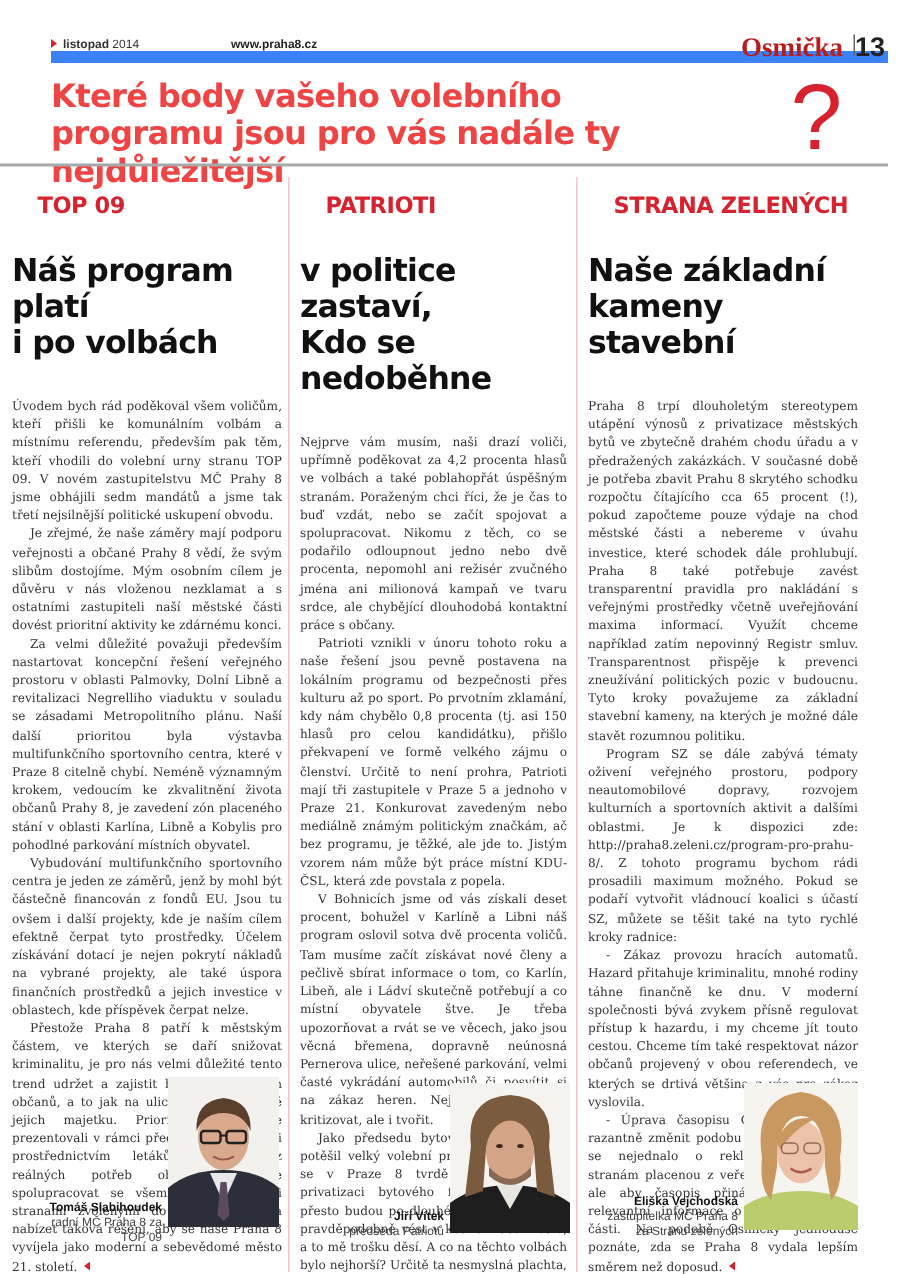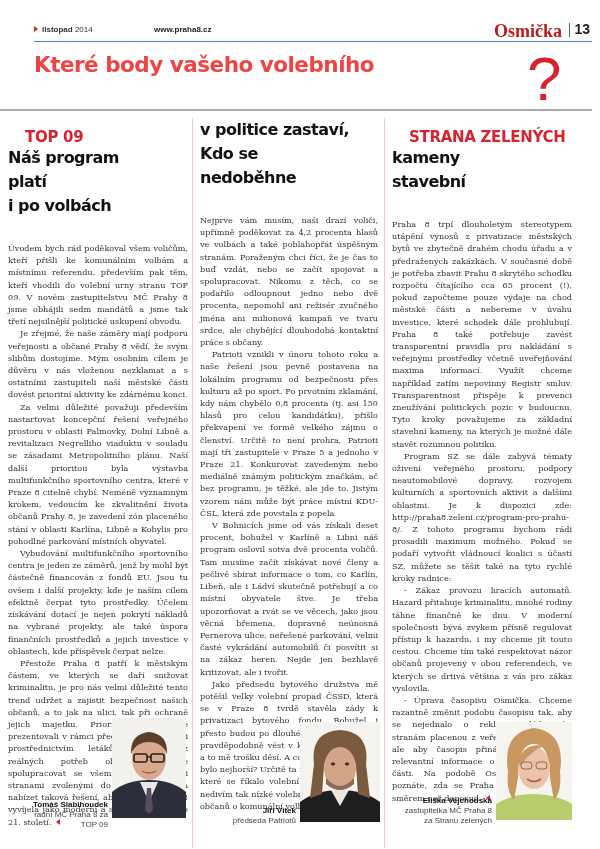--- a/index.html
+++ b/index.html
@@ -1,40 +1,40 @@
 <!DOCTYPE html>
 <html><head>
 <meta charset="utf-8">
 <style>
   * { box-sizing: border-box; margin: 0; padding: 0; }
   html, body { width: 600px; height: 849px; background: #ffffff; overflow: hidden; }
   body { position: relative; font-family: "DejaVu Serif", serif; color: #222; }
 
-  .topbar { position: absolute; top: 22px; left: 34px; width: 558px; height: 20px; border-bottom: 1px solid #3b82f6; }
+  .topbar { position: absolute; top: 22px; left: 34px; width: 558px; height: 20px; border-bottom: 8px solid #3b82f6; }
   .topbar .issue { position: absolute; left: 0; top: 3px; font-family: "Liberation Sans", sans-serif; font-size: 8px; color: #333; }
   .topbar .issue b { font-weight: bold; }
   .topbar .tri { display: inline-block; width: 0; height: 0; border-left: 4px solid #d6232f; border-top: 3px solid transparent; border-bottom: 3px solid transparent; margin-right: 4px; vertical-align: 0; }
   .topbar .web { position: absolute; left: 120px; top: 3px; font-family: "Liberation Sans", sans-serif; font-size: 8px; font-weight: bold; color: #222; }
   .topbar .mag { position: absolute; right: 104px; top: 1px; font-family: "Liberation Sans", sans-serif; font-size: 11px; letter-spacing: 0.3px; color: #333; }
   .topbar .brand { position: absolute; right: 30px; top: -1px; font-family: Liberation Serif, serif; font-size: 18px; font-weight: bold; color: #b91c1c; }
   .topbar .sep { position: absolute; right: 22px; top: 1px; width: 1px; height: 14px; background: #666; }
-  .topbar .page { position: absolute; right: 2px; top: -1px; font-family: "Liberation Sans", sans-serif; font-size: 14px; font-weight: bold; color: #222; }
+  .topbar .page { position: absolute; right: 2px; top: -1px; font-family: "Liberation Sans", sans-serif; font-size: 18px; font-weight: bold; color: #222; }
 
   .headline { position: absolute; top: 52px; left: 34px; width: 520px; font-family: "DejaVu Sans", sans-serif; font-weight: bold; font-size: 21.5px; line-height: 25px; color: #ef4444; letter-spacing: -0.5px; }
   .qmark { position: absolute; top: 48px; left: 527px; font-family: "Liberation Sans", sans-serif; font-size: 62px; line-height: 62px; color: #d6232f; font-weight: normal; }
   .rule { position: absolute; top: 109px; left: 0; width: 592px; height: 2px; background: #a8a8a8; }
 
   .col { position: absolute; top: 118px; }
   .col1 { left: 8px; width: 180px; }
   .col2 { left: 200px; width: 178px; }
   .col3 { left: 392px; width: 180px; }
   .vline { position: absolute; top: 118px; width: 1px; height: 730px; background: #f2c7c9; }
 
   .party { font-family: "DejaVu Sans", sans-serif; font-weight: bold; font-size: 15px; color: #d6232f; letter-spacing: -0.3px; line-height: 18px; margin-top: 10px; margin-left: 17px; }
-  .title { font-family: "DejaVu Sans", sans-serif; font-weight: bold; font-size: 16px; line-height: 24px; color: #111; margin-top: 0; letter-spacing: -0.5px; }
+  .title { font-family: "DejaVu Sans", sans-serif; font-weight: bold; font-size: 21px; line-height: 24px; color: #111; margin-top: 22px; letter-spacing: -0.5px; }
   .body { margin-top: 24px; font-size: 8.1px; line-height: 12.2px; color: #333; text-align: justify; hyphens: manual; }
   .body p { text-indent: 12px; }
   .body p.first { text-indent: 0; }
   .endmark { display: inline-block; width: 0; height: 0; border-right: 4px solid #d6232f; border-top: 3px solid transparent; border-bottom: 3px solid transparent; margin-left: 4px; }
 
   .photo { position: absolute; overflow: hidden; }
   .photo svg { display: block; }
   .caption { position: absolute; text-align: right; font-family: "Liberation Sans", sans-serif; font-size: 8px; line-height: 10px; color: #444; }
   .caption .name { font-weight: bold; color: #111; }
 </style>
@@ -44,20 +44,21 @@
 <div class="topbar">
   <span class="issue"><span class="tri"></span><b>listopad</b> <span>2014</span></span>
   <span class="web">www.praha8.cz</span>
   <span class="brand">Osmička</span>
   <span class="sep"></span>
   <span class="page">13</span>
 </div>
 
 <div class="headline">
   <div>Které body vašeho volebního</div>
+  <div>programu jsou pro vás nadále ty nejdůležitější</div>
 </div>
 <div class="qmark">?</div>
 <div class="rule"></div>
 
 <div class="vline" style="left:192px"></div>
 <div class="vline" style="left:384px"></div>
 
 <div class="col col1">
   <div class="party">TOP 09</div>
   <div class="title">
@@ -86,20 +87,21 @@
     <line x1="35" y1="39" x2="39" y2="39" stroke="#222" stroke-width="1.4"></line>
     <path d="M30 53 Q37 57 44 53" stroke="#9b5e50" stroke-width="1.4" fill="none"></path>
   </svg>
 </div>
 <div class="caption" style="left:20px; top:800px; width:88px;text-align:right;">
   <div class="name">Tomáš Slabihoudek</div>
   <div>radní MČ Praha 8 za TOP 09</div>
 </div>
 
 <div class="col col2">
+  <div class="party">PATRIOTI</div>
   <div class="title">
     <div>v politice zastaví,</div>
     <div>Kdo se</div>
     <div>nedoběhne</div>
   </div>
   <div class="body">
     <p class="first">Nejprve vám musím, naši drazí voliči, upřímně poděkovat za 4,2 procenta hlasů ve volbách a také poblahopřát úspěšným stranám. Poraženým chci říci, že je čas to buď vzdát, nebo se začít spojovat a spolupracovat. Nikomu z těch, co se podařilo odloupnout jedno nebo dvě procenta, nepomohl ani režisér zvučného jména ani milionová kampaň ve tvaru srdce, ale chybějící dlouhodobá kontaktní práce s občany.</p>
     <p>Patrioti vznikli v únoru tohoto roku a naše řešení jsou pevně postavena na lokálním programu od bezpečnosti přes kulturu až po sport. Po prvotním zklamání, kdy nám chybělo 0,8 procenta (tj. asi 150 hlasů pro celou kandidátku), přišlo překvapení ve formě velkého zájmu o členství. Určitě to není prohra, Patrioti mají tři zastupitele v Praze 5 a jednoho v Praze 21. Konkurovat zavedeným nebo mediálně známým politickým značkám, ač bez programu, je těžké, ale jde to. Jistým vzorem nám může být práce místní KDU-ČSL, která zde povstala z popela.</p>
     <p>V Bohnicích jsme od vás získali deset procent, bohužel v Karlíně a Libni náš program oslovil sotva dvě procenta voličů. Tam musíme začít získávat nové členy a pečlivě sbírat informace o tom, co Karlín, Libeň, ale i Ládví skutečně potřebují a co místní obyvatele štve. Je třeba upozorňovat a rvát se ve věcech, jako jsou věcná břemena, dopravně neúnosná Pernerova ulice, neřešené parkování, velmi časté vykrádání automobilů či posvítit si na zákaz heren. Nejde jen bezhlavě kritizovat, ale i tvořit.</p>
     <p><span>Jako předsedu bytového družstva mě potěšil velký volební propad ČSSD, která se v Praze 8 tvrdě stavěla zády k privatizaci bytového fondu. Bohužel i přesto budou po dlouhé době její zástupci pravděpodobně vést v koalici naše město, a to mě trošku děsí. A co na těchto volbách bylo nejhorší? Určitě ta nesmyslná plachta, které se říkalo volební lístek. I proto se nedivím tak nízké volební účasti a nezájmu občanů o komunální volby.</span></p>
@@ -118,20 +120,21 @@
   </svg>
 </div>
 <div class="caption" style="left:214px; top:806px; width:82px;">
   <div class="name">Jiří Vítek</div>
   <div>předseda Patriotů</div>
 </div>
 
 <div class="col col3">
   <div class="party">STRANA ZELENÝCH</div>
   <div class="title">
+    <div>Naše základní</div>
     <div>kameny</div>
     <div>stavební</div>
   </div>
   <div class="body">
     <p class="first">Praha 8 trpí dlouholetým stereotypem utápění výnosů z privatizace městských bytů ve zbytečně drahém chodu úřadu a v předražených zakázkách. V současné době je potřeba zbavit Prahu 8 skrytého schodku rozpočtu čítajícího cca 65 procent (!), pokud započteme pouze výdaje na chod městské části a nebereme v úvahu investice, které schodek dále prohlubují. Praha 8 také potřebuje zavést transparentní pravidla pro nakládání s veřejnými prostředky včetně uveřejňování maxima informací. Využít chceme například zatím nepovinný Registr smluv. Transparentnost přispěje k prevenci zneužívání politických pozic v budoucnu. Tyto kroky považujeme za základní stavební kameny, na kterých je možné dále stavět rozumnou politiku.</p>
     <p>Program SZ se dále zabývá tématy oživení veřejného prostoru, podpory neautomobilové dopravy, rozvojem kulturních a sportovních aktivit a dalšími oblastmi. Je k dispozici zde: http://praha8.zeleni.cz/program-pro-prahu-8/. Z tohoto programu bychom rádi prosadili maximum možného. Pokud se podaří vytvořit vládnoucí koalici s účastí SZ, můžete se těšit také na tyto rychlé kroky radnice:</p>
     <p>- Zákaz provozu hracích automatů. Hazard přitahuje kriminalitu, mnohé rodiny táhne finančně ke dnu. V moderní společnosti bývá zvykem přísně regulovat přístup k hazardu, i my chceme jít touto cestou. Chceme tím také respektovat názor občanů projevený v obou referendech, ve kterých se drtivá většina z vás pro zákaz vyslovila.</p>
     <p><span>- Úprava časopisu Osmička. Chceme razantně změnit podobu časopisu tak, aby se nejednalo o reklamu vládnoucím stranám placenou z veřejných prostředků, ale aby časopis přinášel objektivní a relevantní informace o dění v městské části. Na podobě Osmičky jednoduše poznáte, zda se Praha 8 vydala lepším směrem než doposud.</span><span class="endmark"></span></p>
   </div>
 </div>

